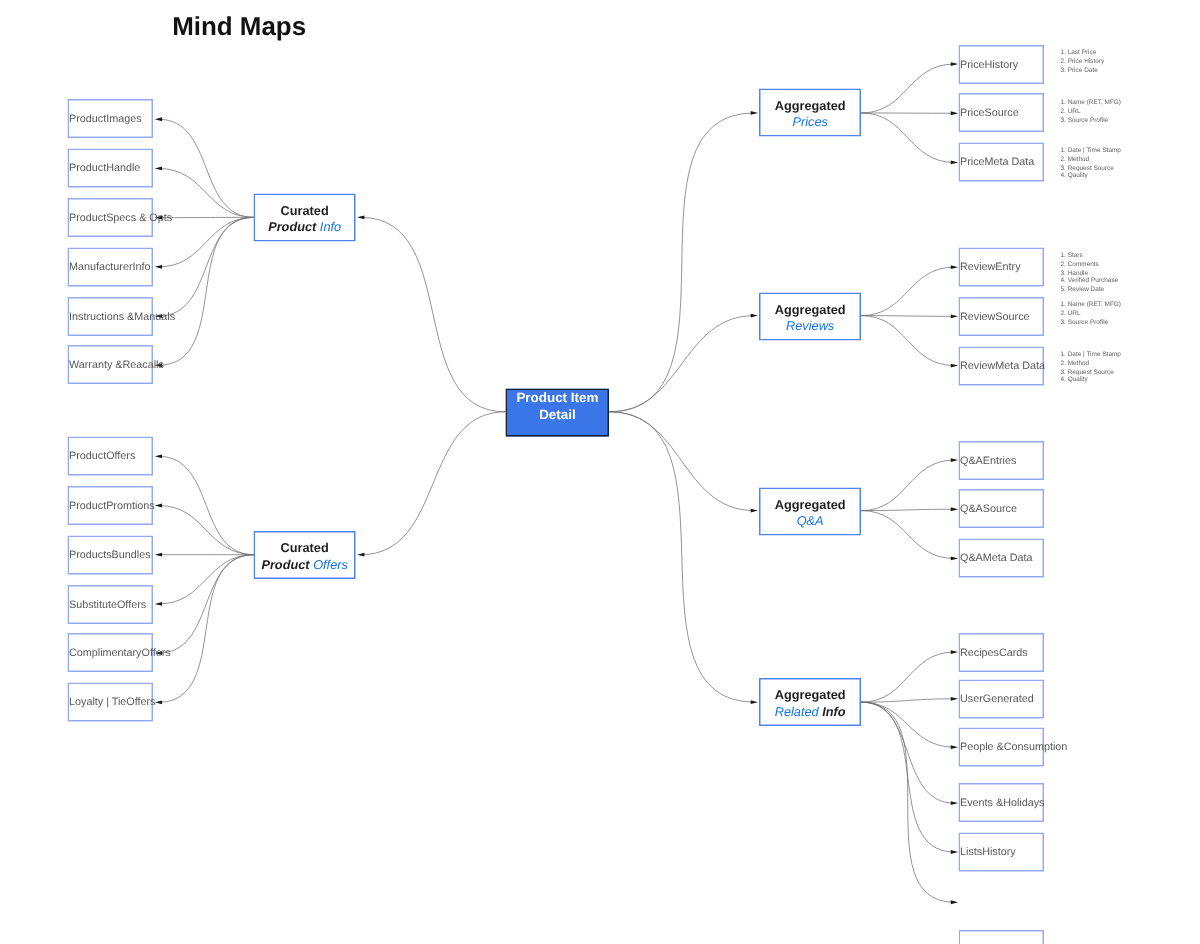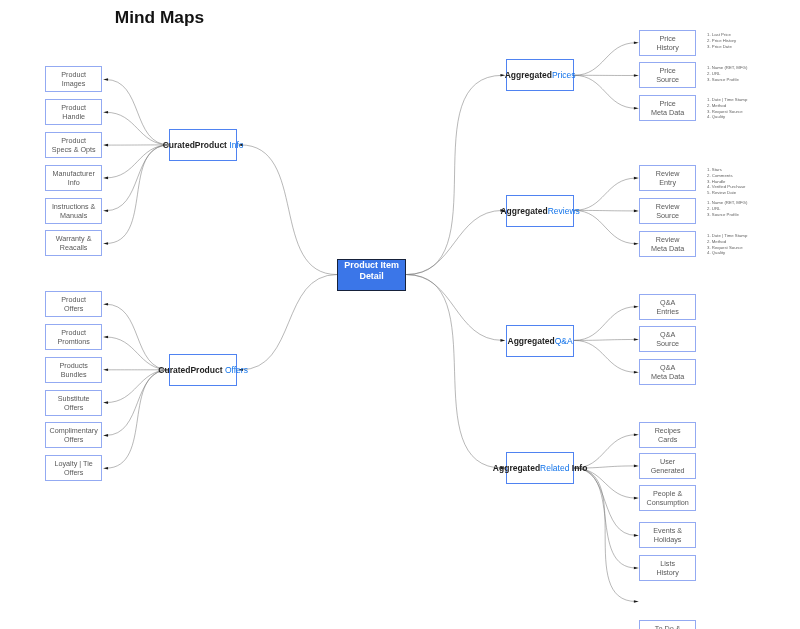--- a/index.html
+++ b/index.html
@@ -6,28 +6,28 @@
 html,body{margin:0;padding:0;background:#fff;}
 body{width:800px;height:629px;overflow:hidden;font-family:"Liberation Sans",sans-serif;
      -webkit-font-smoothing:antialiased;}
 #canvas{position:relative;width:800px;height:452px;background:#ffffff;will-change:transform;}
 #edges{position:absolute;left:0;top:0;width:800px;height:629px;}
 .edge{fill:none;stroke:#707070;stroke-width:0.5;}
 .arrow{fill:#1a1a1a;stroke:none;}
 #title{position:absolute;left:114.8px;top:7.7px;font-size:17.3px;font-weight:bold;color:#121212;
        letter-spacing:0px;line-height:18px;white-space:pre;}
 .leaf{position:absolute;will-change:transform;width:57.3px;height:26.2px;box-sizing:border-box;
-      border:0.8px solid #93aaf2;background:#fff;display:flex;flex-direction:column;
-      align-items:center;justify-content:center;}
+      border:0.8px solid #93aaf2;background:#fff;display:flex;flex-direction:row;
+      align-items:center;justify-content:flex-start;}
 .leaf .ln{font-size:7.2px;line-height:9.75px;position:relative;top:0.2px;color:#585858;white-space:pre;}
 .hub{position:absolute;will-change:transform;width:68.2px;height:31.8px;box-sizing:border-box;
-     border:0.9px solid #4f83f1;background:#fff;display:flex;
+     border:0.9px solid #4f83f1;background:#fff;display:flex;flex-direction:column;
      align-items:center;justify-content:center;}
 .hub .hl1{font-size:8.5px;line-height:11.0px;position:relative;top:1.1px;font-weight:bold;color:#1f1f1f;white-space:pre;}
-.hub .hl2{font-size:8.5px;line-height:11.0px;position:relative;top:1.1px;font-weight:bold;color:#1f1f1f;white-space:pre;}
+.hub .hl2{font-size:8.5px;line-height:11.0px;position:relative;top:1.1px;font-weight:bold;color:#1f1f1f;white-space:pre;font-style:italic;}
 .hub .acc{color:#1273ea;font-weight:normal;}
 #center{position:absolute;will-change:transform;left:337px;top:258.5px;width:69.2px;height:32.1px;box-sizing:border-box;
         border:1.2px solid #16213a;background:#3b76e8;display:flex;flex-direction:column;
         align-items:center;}
 #center div{font-size:8.95px;line-height:10.9px;font-weight:bold;color:#fff;white-space:pre;}
 .lst{position:absolute;will-change:transform;}
 .lst .li{font-size:4.3px;line-height:5.8px;color:#5f5f5f;white-space:pre;}
 </style>
 </head>
 <body>

